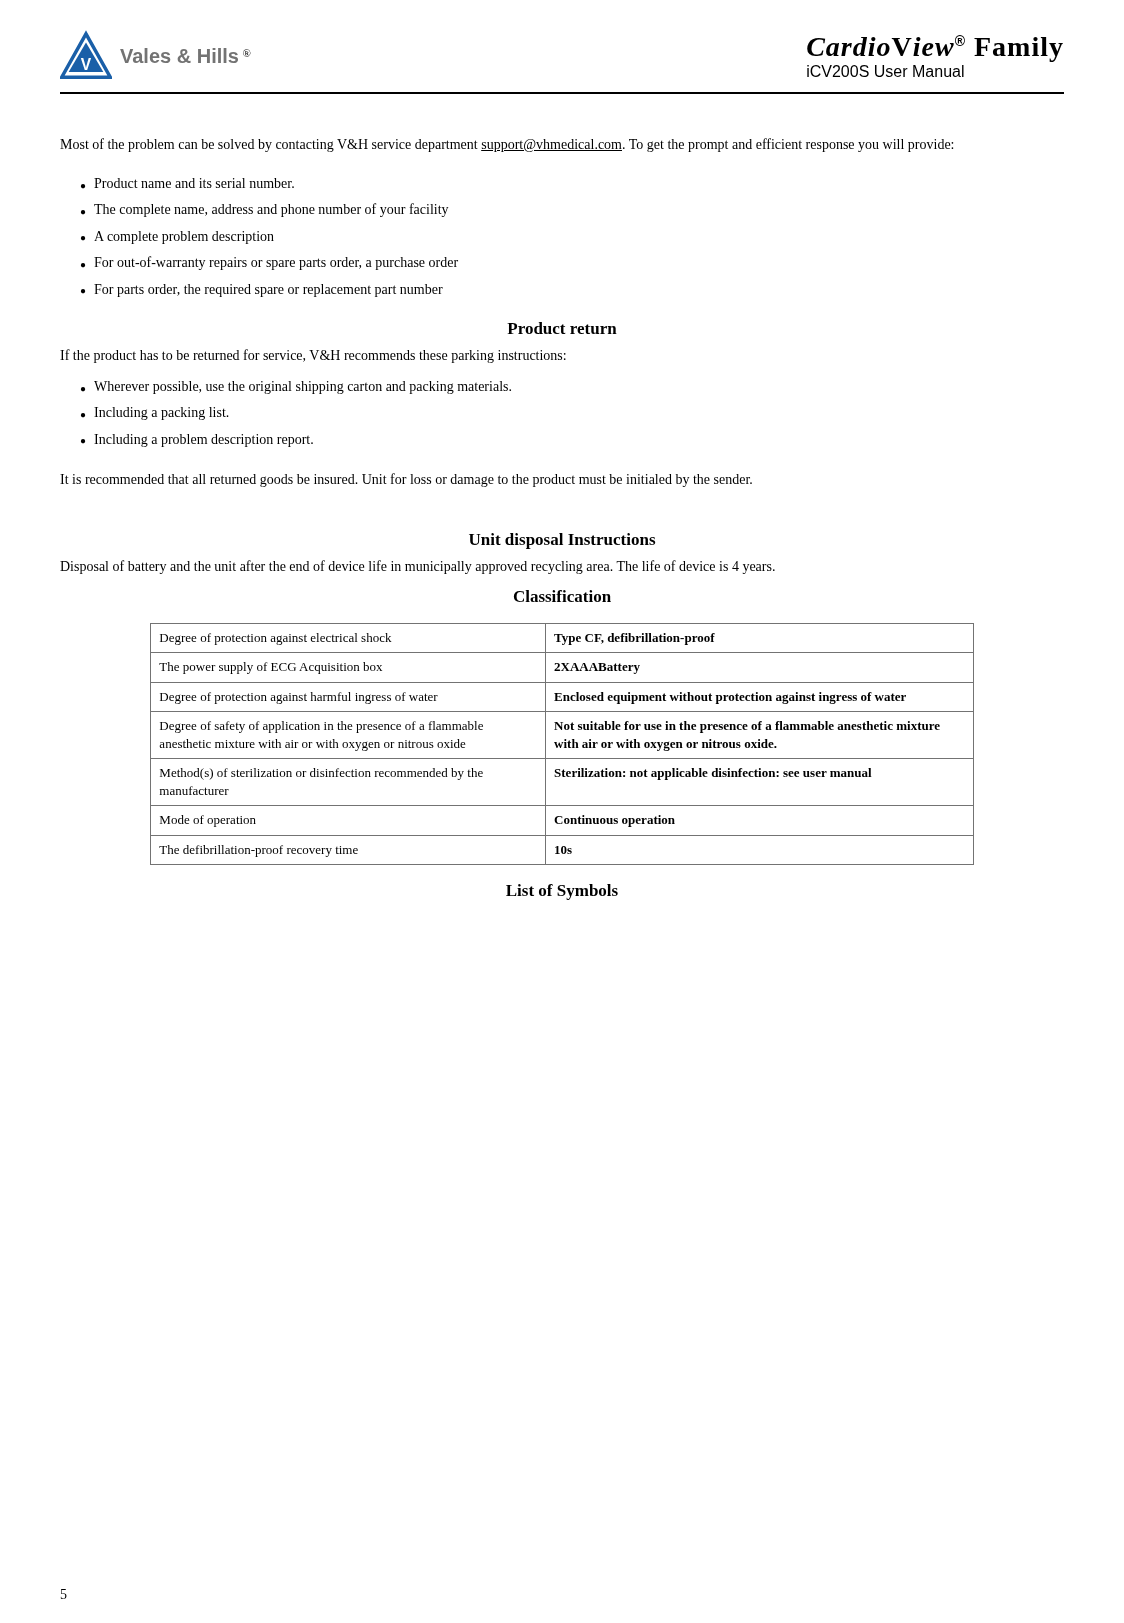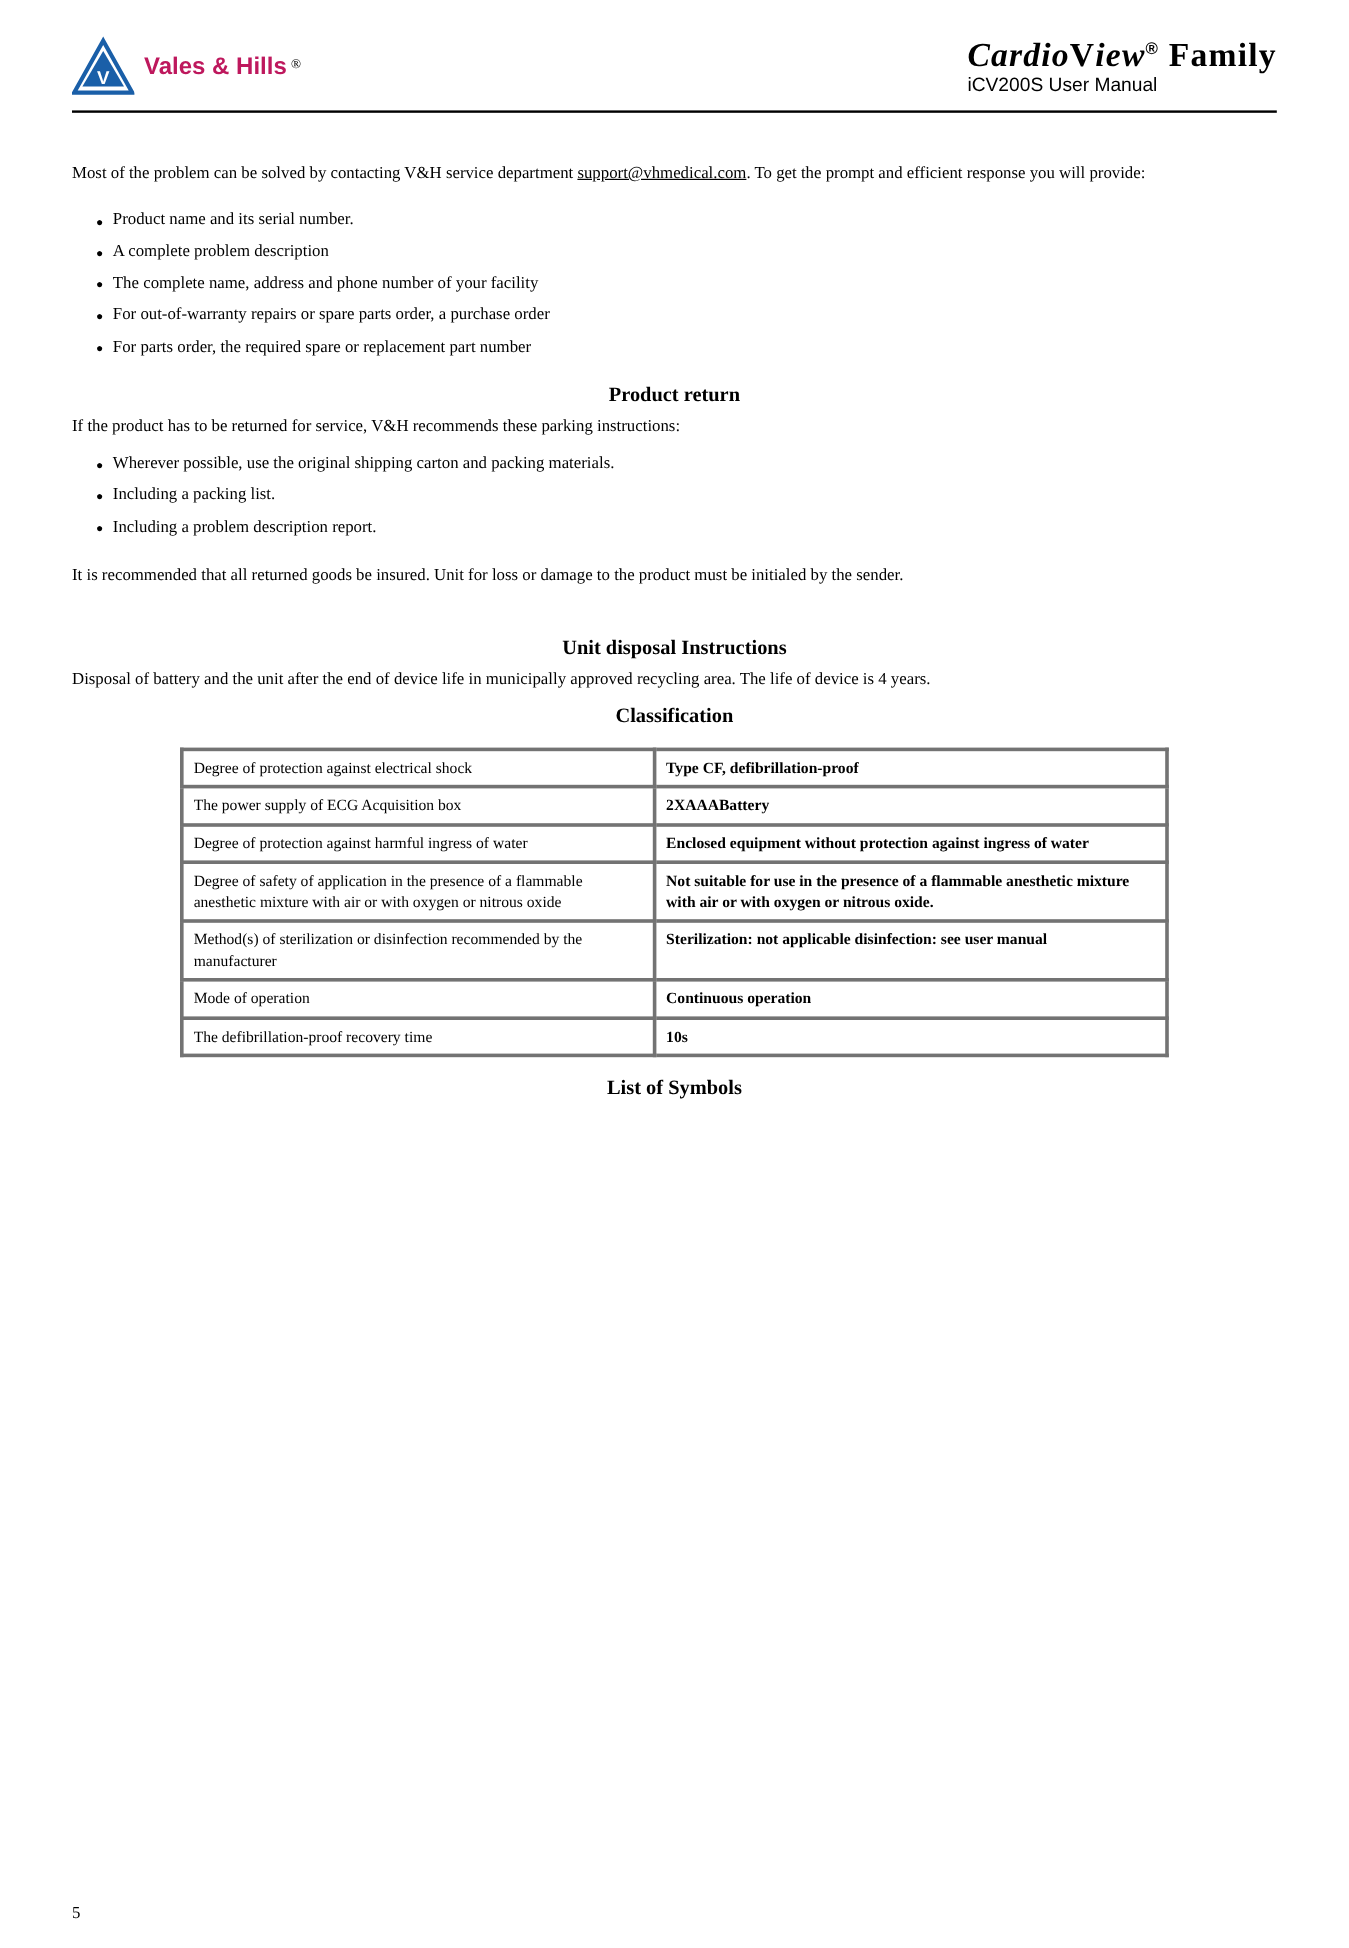--- a/index.html
+++ b/index.html
@@ -112,21 +112,21 @@
 
     
     .classification-table {
       border-collapse: collapse;
       margin: 16px auto;
       width: 82%;
       font-size: 13px;
     }
 
     .classification-table td {
-      border: 3px solid #737373;
+      border: 1px solid #737373;
       padding: 5px 8px;
       vertical-align: top;
       line-height: 1.4;
     }
 
     .classification-table td:first-child {
       width: 48%;
       font-weight: normal;
     }
 
@@ -150,21 +150,21 @@
 
   <div class="header">
     <div class="logo-area">
 
       <svg class="logo-triangle" viewBox="0 0 60 55" xmlns="http://www.w3.org/2000/svg">
         <polygon points="30,2 58,52 2,52" fill="none" stroke="#1a5fa8" stroke-width="4"></polygon>
         <polygon points="30,12 50,46 10,46" fill="#1a5fa8"></polygon>
         <text x="30" y="44" text-anchor="middle" font-size="18" font-weight="bold" fill="white" font-family="Arial">V</text>
       </svg>
       <div>
-        <span style="font-family: Arial, sans-serif; font-size: 20px; font-weight: bold; color: #be185d;">Vales &amp; Hills</span>
+        <span style="font-family: Arial, sans-serif; font-size: 20px; font-weight: bold; color: #737373;">Vales &amp; Hills</span>
         <span style="font-size: 11px; vertical-align: super;">®</span>
       </div>
     </div>
     <div class="header-right">
       <div class="header-product">
         <span style="font-family: Georgia, serif; font-size: 28px; font-style: italic; font-weight: bold; letter-spacing: 1px;">Cardio<span style="font-style: normal; font-weight: bold;">V</span>iew</span><span style="font-size: 14px; vertical-align: super; font-style: normal;">®</span><span style="font-family: Georgia, serif; font-size: 28px; font-style: normal; font-weight: bold;"> Family</span>
       </div>
       <div class="header-model">iCV200S User Manual</div>
     </div>
   </div>
@@ -173,24 +173,24 @@
 
     <p class="intro-text">
       <span>Most of the problem can be solved by contacting V&amp;H service department </span><a href="#">support@vhmedical.com</a><span>. To get the prompt and efficient response you will provide:</span>
     </p>
 
     <ul class="bullet-list">
       <li>
           <span>Product name and its serial number.</span>
         </li>
       <li>
+          <span>The complete name, address and phone number of your facility</span>
+        </li>
+      <li>
           <span>A complete problem description</span>
-        </li>
-      <li>
-          <span>The complete name, address and phone number of your facility</span>
         </li>
       <li>
           <span>For out-of-warranty repairs or spare parts order, a purchase order</span>
         </li>
       <li>
           <span>For parts order, the required spare or replacement part number</span>
         </li>
     </ul>
 
     <h2 class="section-heading">Product return</h2>

